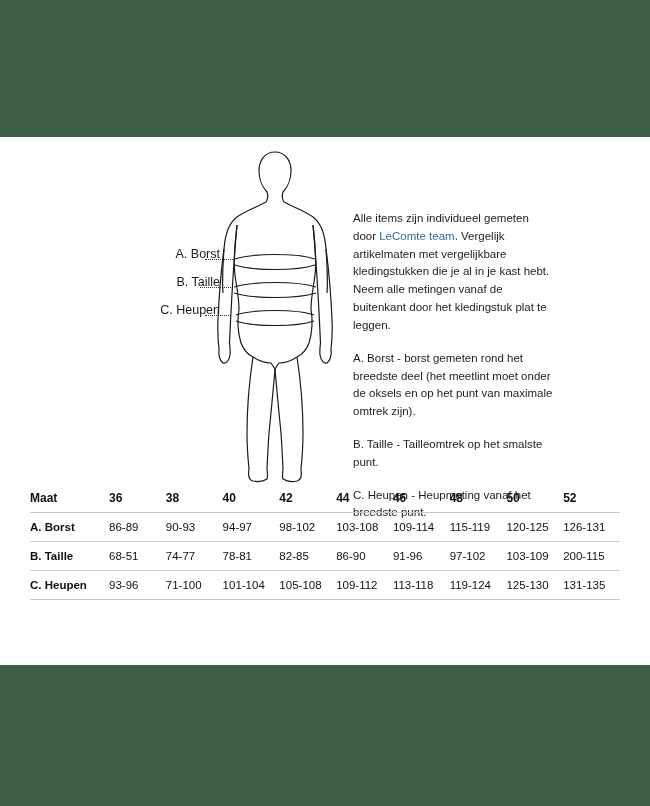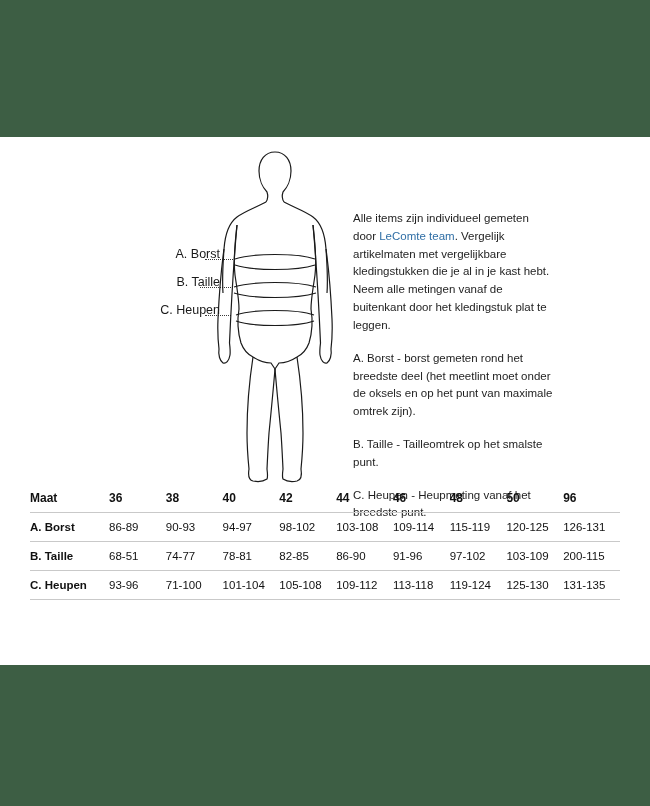--- a/index.html
+++ b/index.html
@@ -206,21 +206,21 @@
         <tr>
           <th class="rowhead">Maat</th>
           <th class="col">36</th>
           <th class="col">38</th>
           <th class="col">40</th>
           <th class="col">42</th>
           <th class="col">44</th>
           <th class="col">46</th>
           <th class="col">48</th>
           <th class="col">50</th>
-          <th class="col">96</th>
+          <th class="col">52</th>
         </tr>
       </thead>
       <tbody>
         <tr>
           <td class="rowhead">A. Borst</td>
           <td class="col">86-89</td>
           <td class="col">90-93</td>
           <td class="col">94-97</td>
           <td class="col">98-102</td>
           <td class="col">103-108</td>

